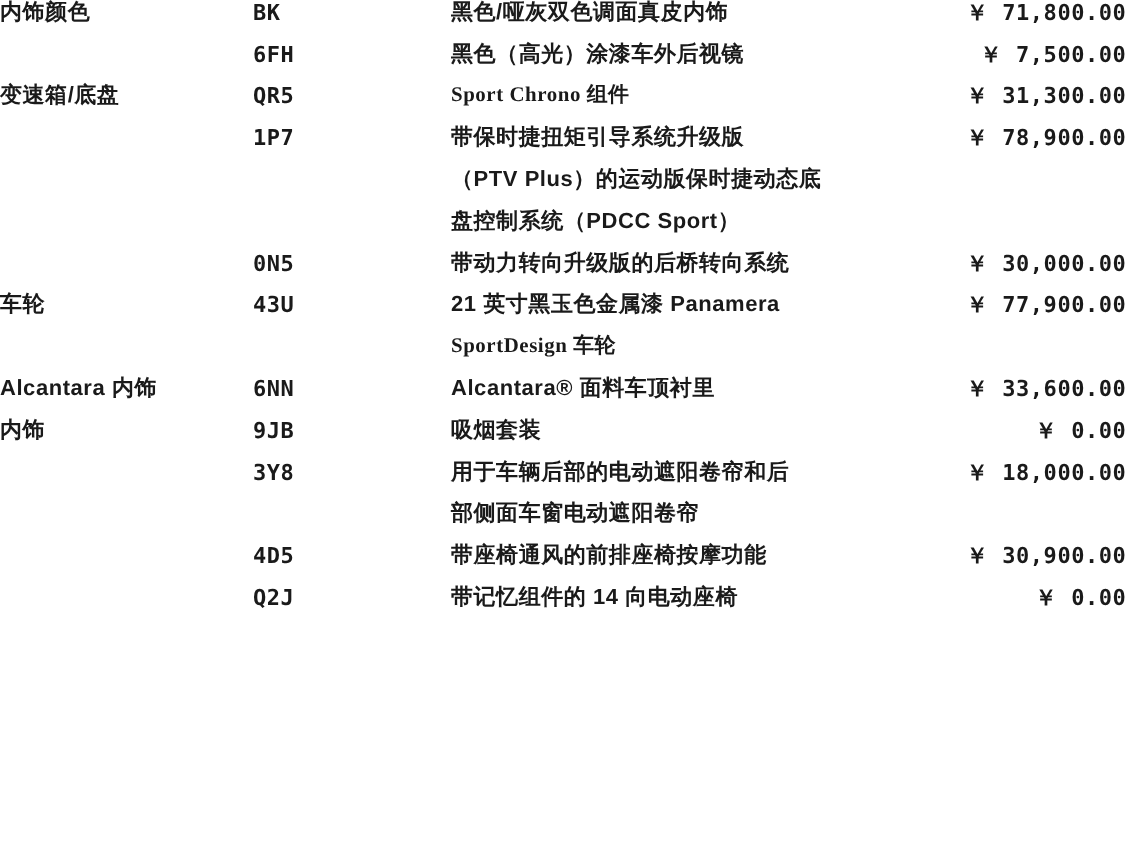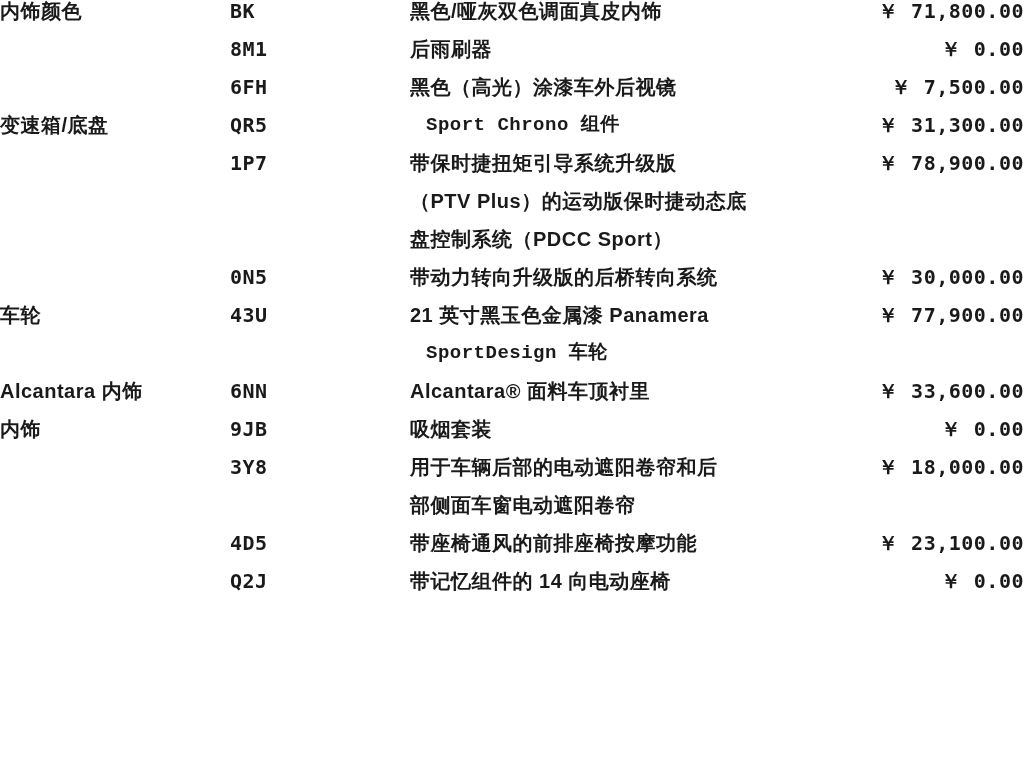--- a/index.html
+++ b/index.html
@@ -63,24 +63,23 @@
     padding-right: 50px;
     box-sizing: border-box;
     font-family: "DejaVu Sans Mono", monospace;
     font-size: 19px;
     font-weight: 700;
     white-space: nowrap;
     letter-spacing: 0px;
   }
   .desc .line { display: block; }
   .latin {
-    font-family: Liberation Mono, monospace;
+    font-family: Liberation Serif, serif;
     font-size: 19px;
     letter-spacing: 0.5px;
-    margin-left: 16px;
   }
   .cut-row td {
     height: 22px;
     overflow: hidden;
   }
 </style>
 </head>
 <body>
 
 <div class="sheet">
@@ -97,28 +96,20 @@
         <td class="cat">内饰颜色</td>
         <td class="code">BK</td>
         <td class="desc">
           <span class="line">黑色/哑灰双色调面真皮内饰</span>
         </td>
         <td class="price">￥ 71,800.00</td>
       </tr>
 
 
 
-      <tr>
-        <td class="cat"></td>
-        <td class="code">8M1</td>
-        <td class="desc">
-          <span class="line">后雨刷器</span>
-        </td>
-        <td class="price">￥ 0.00</td>
-      </tr>
 
       <tr>
         <td class="cat"></td>
         <td class="code">6FH</td>
         <td class="desc">
           <span class="line">黑色（高光）涂漆车外后视镜</span>
         </td>
         <td class="price">￥ 7,500.00</td>
       </tr>
 
@@ -189,21 +180,21 @@
         </td>
         <td class="price">￥ 18,000.00</td>
       </tr>
 
       <tr>
         <td class="cat"></td>
         <td class="code">4D5</td>
         <td class="desc">
           <span class="line">带座椅通风的前排座椅按摩功能</span>
         </td>
-        <td class="price">￥ 23,100.00</td>
+        <td class="price">￥ 30,900.00</td>
       </tr>
 
       <tr class="cut-row">
         <td class="cat"></td>
         <td class="code">Q2J</td>
         <td class="desc">
           <span class="line">带记忆组件的 14 向电动座椅</span>
         </td>
         <td class="price">￥ 0.00</td>
       </tr>

